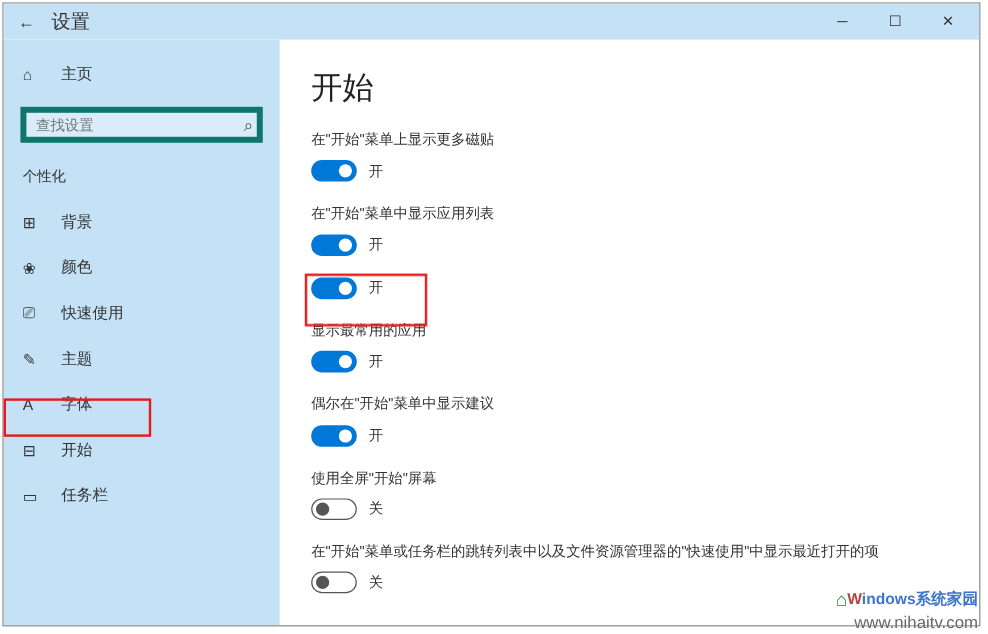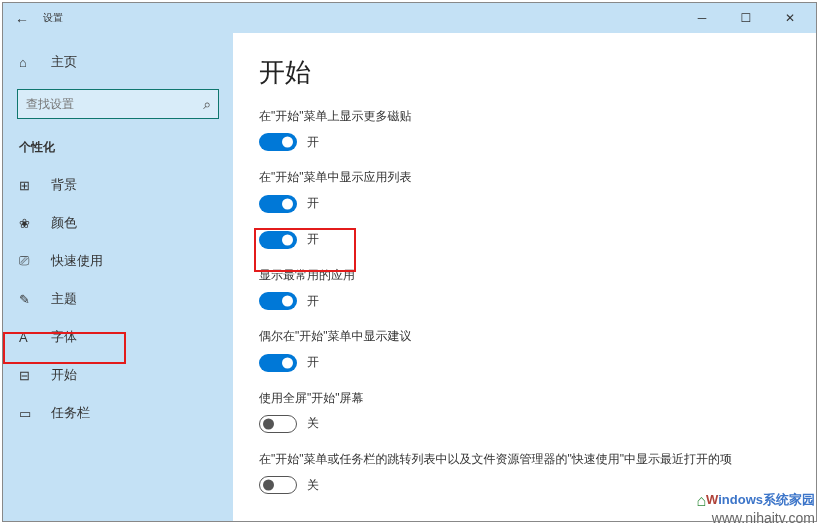--- a/index.html
+++ b/index.html
@@ -1,30 +1,30 @@
 <!DOCTYPE html>
 <html><head>
   <meta charset="utf-8">
   <style>
     * { margin: 0; padding: 0; box-sizing: border-box; font-family: "Microsoft YaHei", "Segoe UI", sans-serif; }
     body { width: 823px; height: 528px; background: #fff; position: relative; overflow: hidden; }
     .window { position: absolute; top: 2px; left: 2px; right: 6px; bottom: 6px; border: 1px solid #888; display: flex; flex-direction: column; background: #fff; }
     .titlebar { display: flex; align-items: center; height: 30px; background: #c4e1f5; padding: 0 4px; }
     .back-arrow { width: 30px; text-align: center; color: #333; font-size: 14px; cursor: pointer; }
-    .title { font-size: 10px; color: #333; margin-left: 6px; }
+    .title { font-size: 16px; color: #333; margin-left: 6px; }
     .win-controls { margin-left: auto; display: flex; }
     .wc { width: 44px; height: 30px; display: flex; align-items: center; justify-content: center; color: #333; font-size: 12px; cursor: pointer; }
     .body { flex: 1; display: flex; overflow: hidden; }
     .sidebar { width: 230px; background: #c4e1f5; display: flex; flex-direction: column; padding-top: 12px; }
     .home-row { display: flex; align-items: center; padding: 8px 16px; color: #333; font-size: 13px; cursor: pointer; }
     .home-row .icon { width: 18px; margin-right: 14px; font-size: 13px; }
     .search-wrap { margin: 10px 14px 16px; position: relative; }
-    .search { width: 100%; height: 30px; border: 1px solid #0f766e; background: #d8ecf9; padding: 0 30px 0 8px; font-size: 12px; color: #666; outline: none; }
+    .search { width: 100%; height: 30px; border: 5px solid #0f766e; background: #d8ecf9; padding: 0 30px 0 8px; font-size: 12px; color: #666; outline: none; }
     .search-icon { position: absolute; right: 8px; top: 7px; color: #555; font-size: 14px; }
-    .category-label { padding: 4px 16px 10px; font-size: 12px; color: #333; font-weight: 700; }
+    .category-label { padding: 4px 16px 10px; font-size: 12px; color: #333; font-weight: 400; }
     .nav { display: flex; flex-direction: column; }
     .nav-item { display: flex; align-items: center; padding: 10px 16px; font-size: 13px; color: #333; cursor: pointer; }
     .nav-item .icon { width: 18px; margin-right: 14px; font-size: 13px; }
     .content { flex: 1; padding: 22px 26px 10px; overflow-y: auto; }
     .page-title { font-size: 26px; font-weight: 400; color: #222; margin-bottom: 18px; }
     .setting-block { margin-bottom: 18px; }
     .setting-label { font-size: 12px; color: #333; margin-bottom: 8px; line-height: 1.45; }
     .toggle-row { display: flex; align-items: center; }
     .toggle { width: 38px; height: 18px; border-radius: 9px; position: relative; cursor: pointer; margin-right: 10px; }
     .toggle.on { background: #0078d7; }

